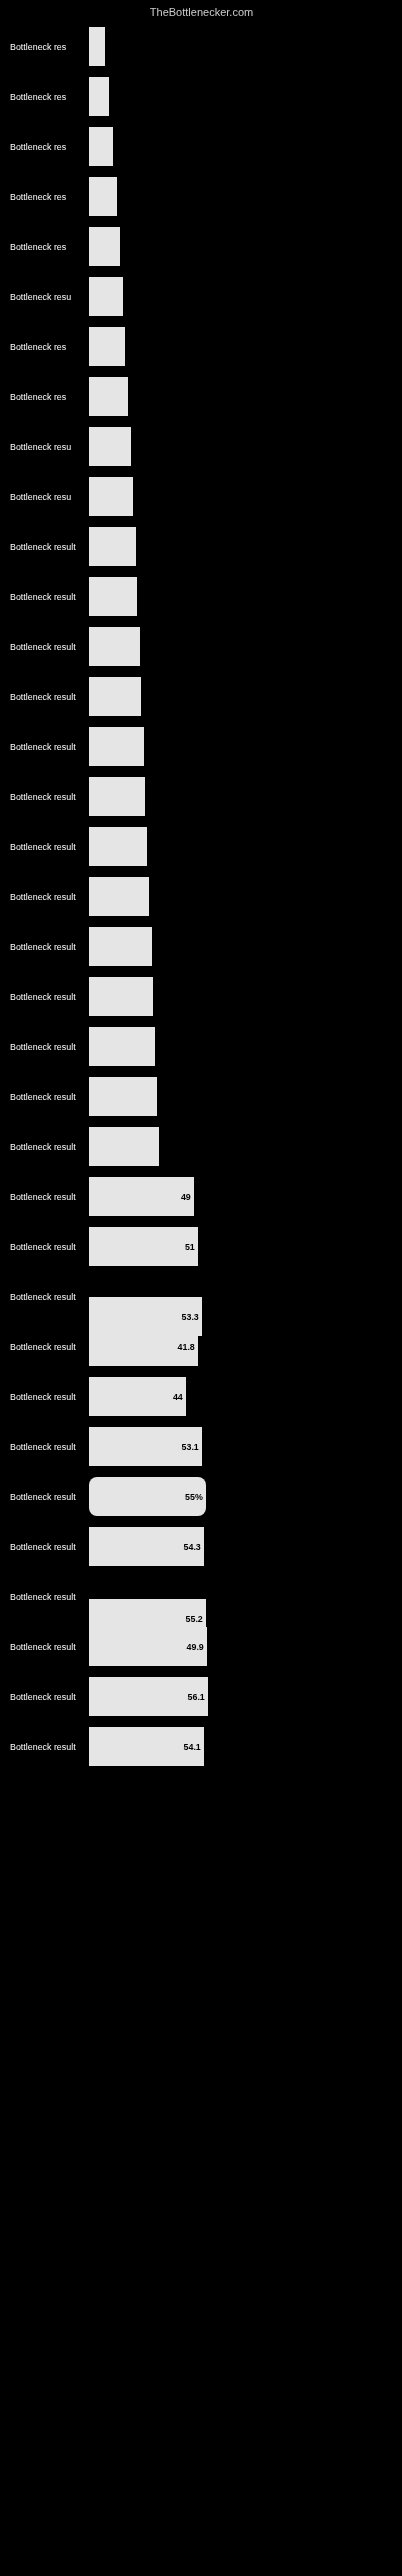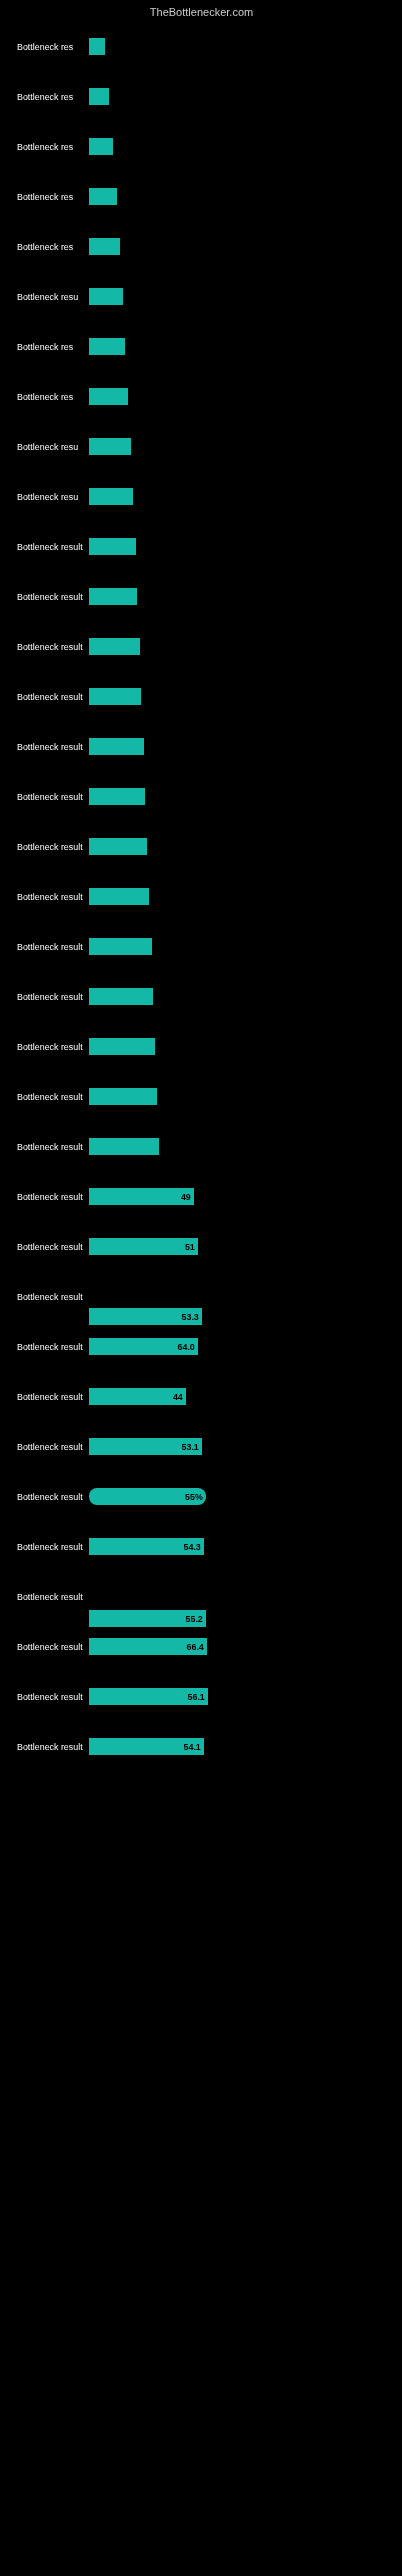--- a/index.html
+++ b/index.html
@@ -20,25 +20,25 @@
       display: flex;
       align-items: center;
       padding: 3.2px 0 3.2px 0;
       height: 50px;
     }
     .bar-label {
       color: #fff;
       font-size: 8.9px;
       white-space: nowrap;
       min-width: 89px;
-      padding-left: 17px;
+      padding-left: 10px;
     }
     .bar {
-      background-color: #14b8a6;
-      height: 17px;
+      background-color: #e5e5e5;
+      height: 39px;
       display: flex;
       align-items: center;
       padding-right: 3.2px;
       justify-content: flex-end;
     }
     .bar-value {
       color: #000;
       font-size: 8.9px;
       font-weight: bold;
       white-space: nowrap;
@@ -158,21 +158,21 @@
     </div>
     <div class="bar-container">
       <span class="bar-label">Bottleneck result</span>
       <div class="bar" style="width: 113px; margin-top: 40px;">
         <span class="bar-value">53.3</span>
       </div>
     </div>
     <div class="bar-container">
       <span class="bar-label">Bottleneck result</span>
       <div class="bar" style="width: 109px;">
-        <span class="bar-value">64.0</span>
+        <span class="bar-value">41.8</span>
       </div>
     </div>
     <div class="bar-container">
       <span class="bar-label">Bottleneck result</span>
       <div class="bar" style="width: 97px;">
         <span class="bar-value">44</span>
       </div>
     </div>
     <div class="bar-container">
       <span class="bar-label">Bottleneck result</span>
@@ -194,21 +194,21 @@
     </div>
     <div class="bar-container">
       <span class="bar-label">Bottleneck result</span>
       <div class="bar" style="width: 117px; margin-top: 44px;">
         <span class="bar-value">55.2</span>
       </div>
     </div>
     <div class="bar-container">
       <span class="bar-label">Bottleneck result</span>
       <div class="bar" style="width: 118px;">
-        <span class="bar-value">66.4</span>
+        <span class="bar-value">49.9</span>
       </div>
     </div>
     <div class="bar-container">
       <span class="bar-label">Bottleneck result</span>
       <div class="bar" style="width: 119px;">
         <span class="bar-value">56.1</span>
       </div>
     </div>
     <div class="bar-container">
       <span class="bar-label">Bottleneck result</span>

